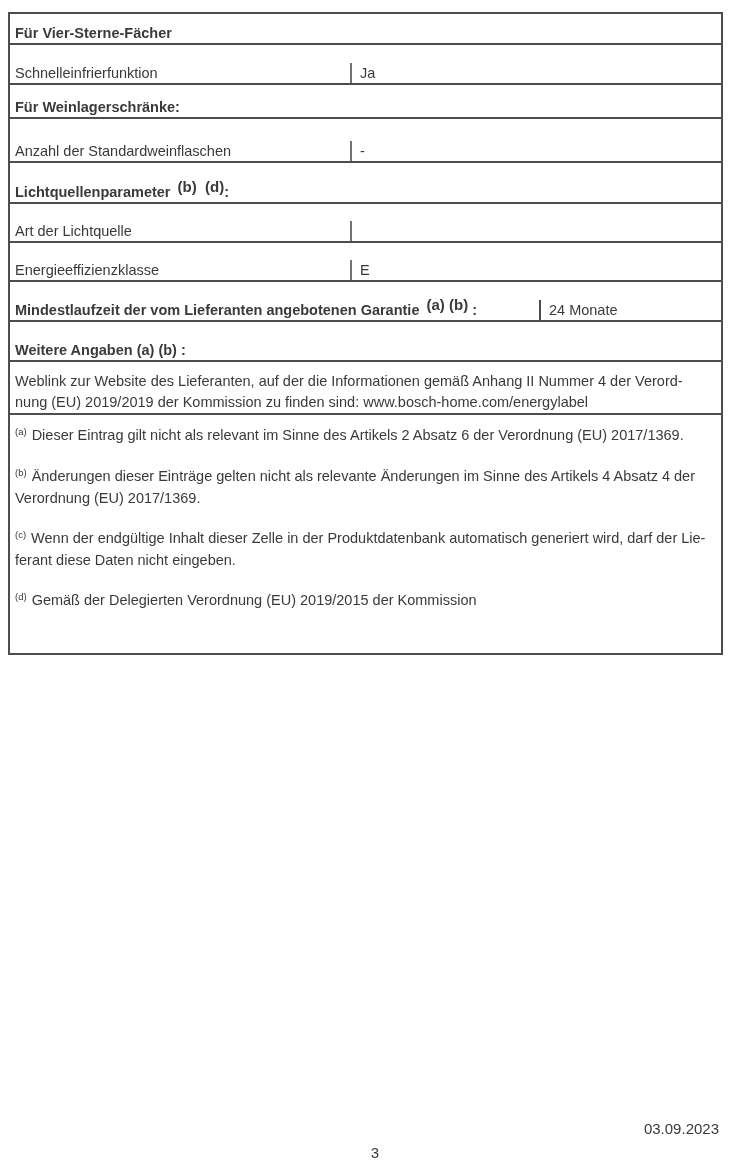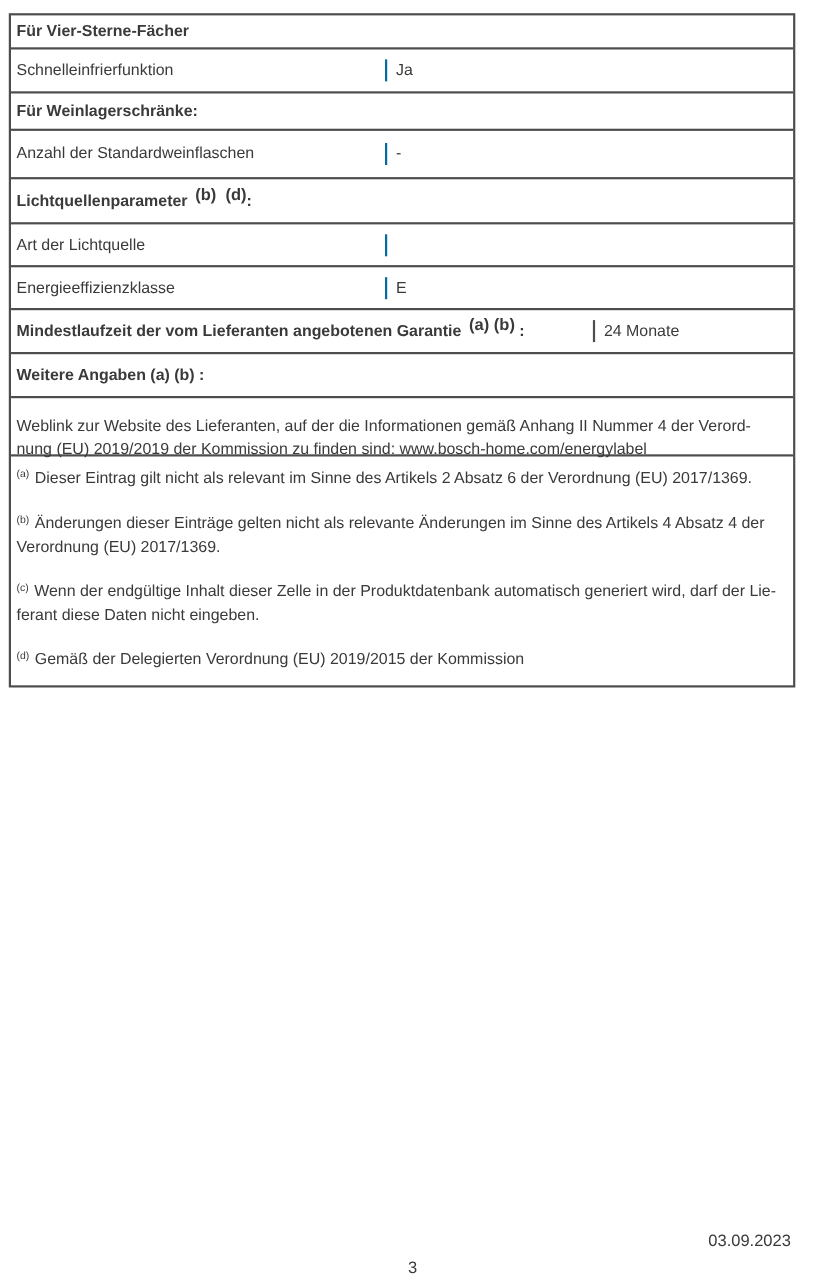--- a/index.html
+++ b/index.html
@@ -19,34 +19,34 @@
     position: absolute;
     left: 8px;
     top: 12px;
     width: 715px;
     border: 2px solid #4d4d4d;
     background: #ffffff;
   }
 
   .t-row {
     display: flex;
-    align-items: center;
+    align-items: flex-end;
     border-bottom: 2px solid #4d4d4d;
   }
   .t-row:last-child { border-bottom: none; }
 
   .cell {
     display: flex;
     align-items: center;
     padding-left: 5px;
     line-height: 20px;
   }
   .cell.label {
     width: 342px;
-    border-right: 2px solid #0369a1;
+    border-right: 2px solid #737373;
     flex: none;
   }
   .cell.label-wide {
     width: 531px;
     border-right: 2px solid #4d4d4d;
     flex: none;
   }
   .cell.value {
     flex: 1;
     padding-left: 8px;
@@ -70,21 +70,21 @@
     line-height: 21px;
     white-space: pre-line;
     display: block;
     border-radius: 21px;
   }
 
   .footnotes {
     display: block;
     flex: 1;
     padding: 10px 10px 0 5px;
-    height: 208px;
+    height: 238px;
   }
   .footnote {
     margin: 0 0 19px 0;
     line-height: 21px;
   }
   .footnote .fn-marker {
     font-size: 9.5px;
     position: relative;
     top: -5px;
     white-space: pre;

